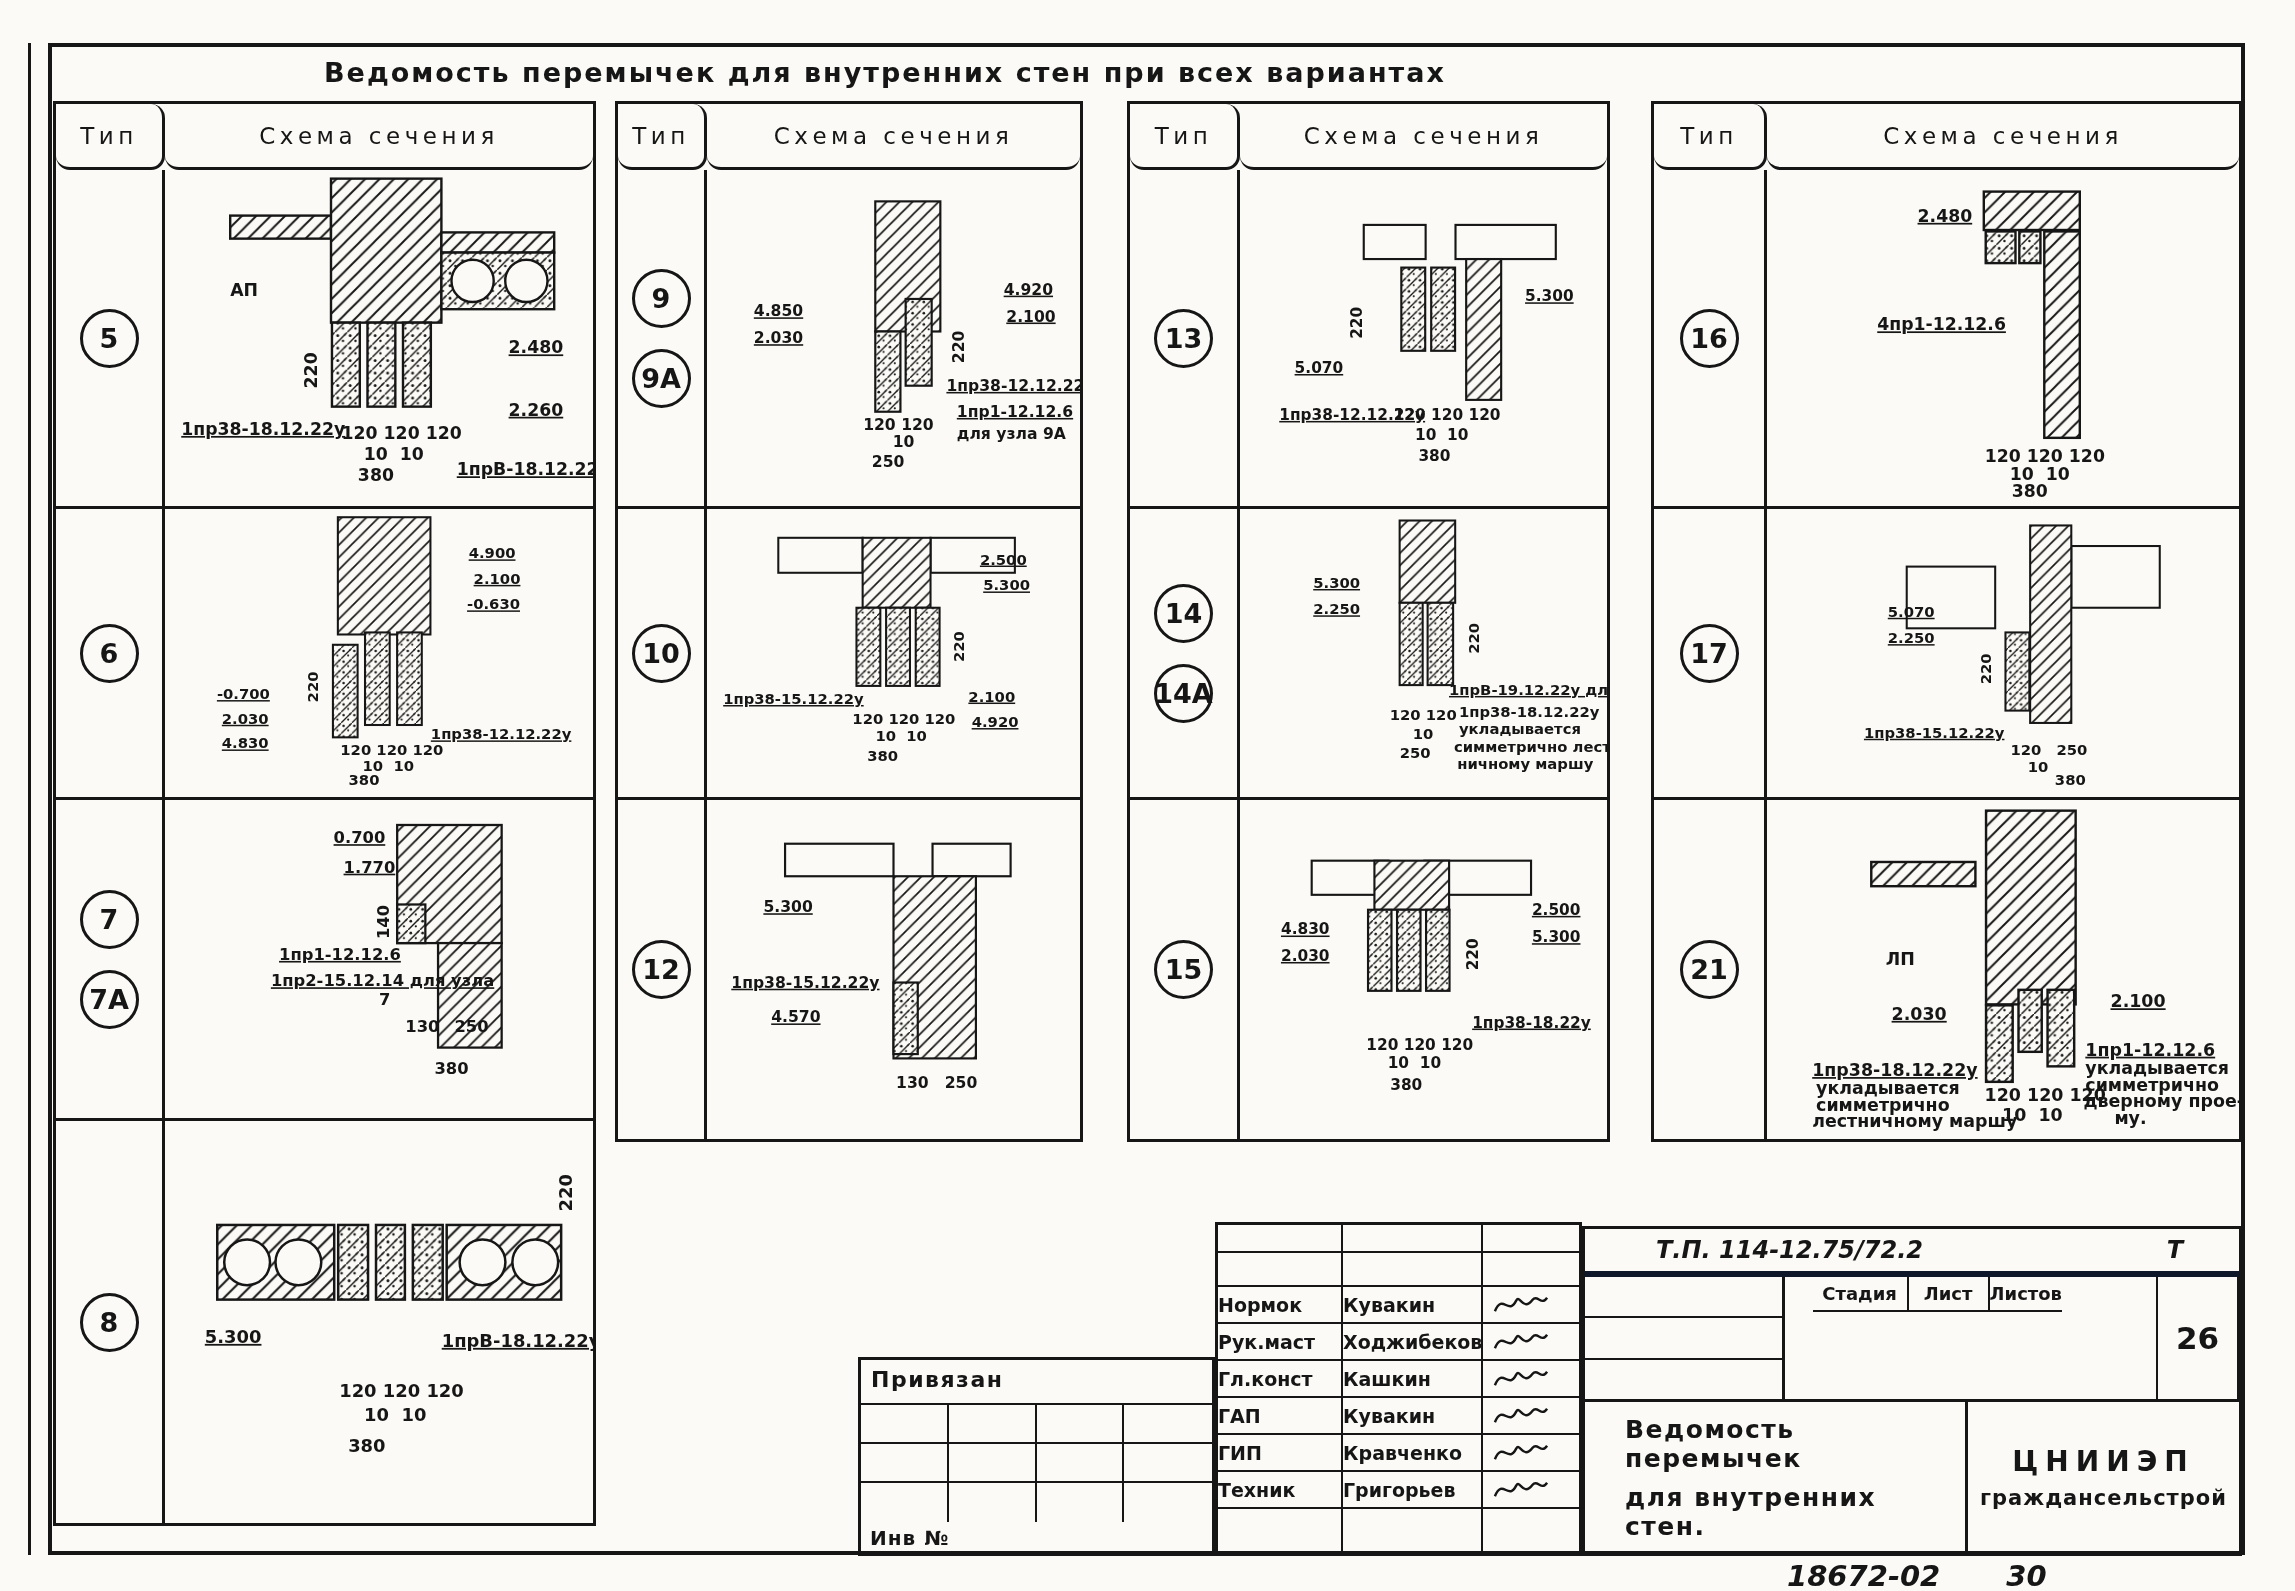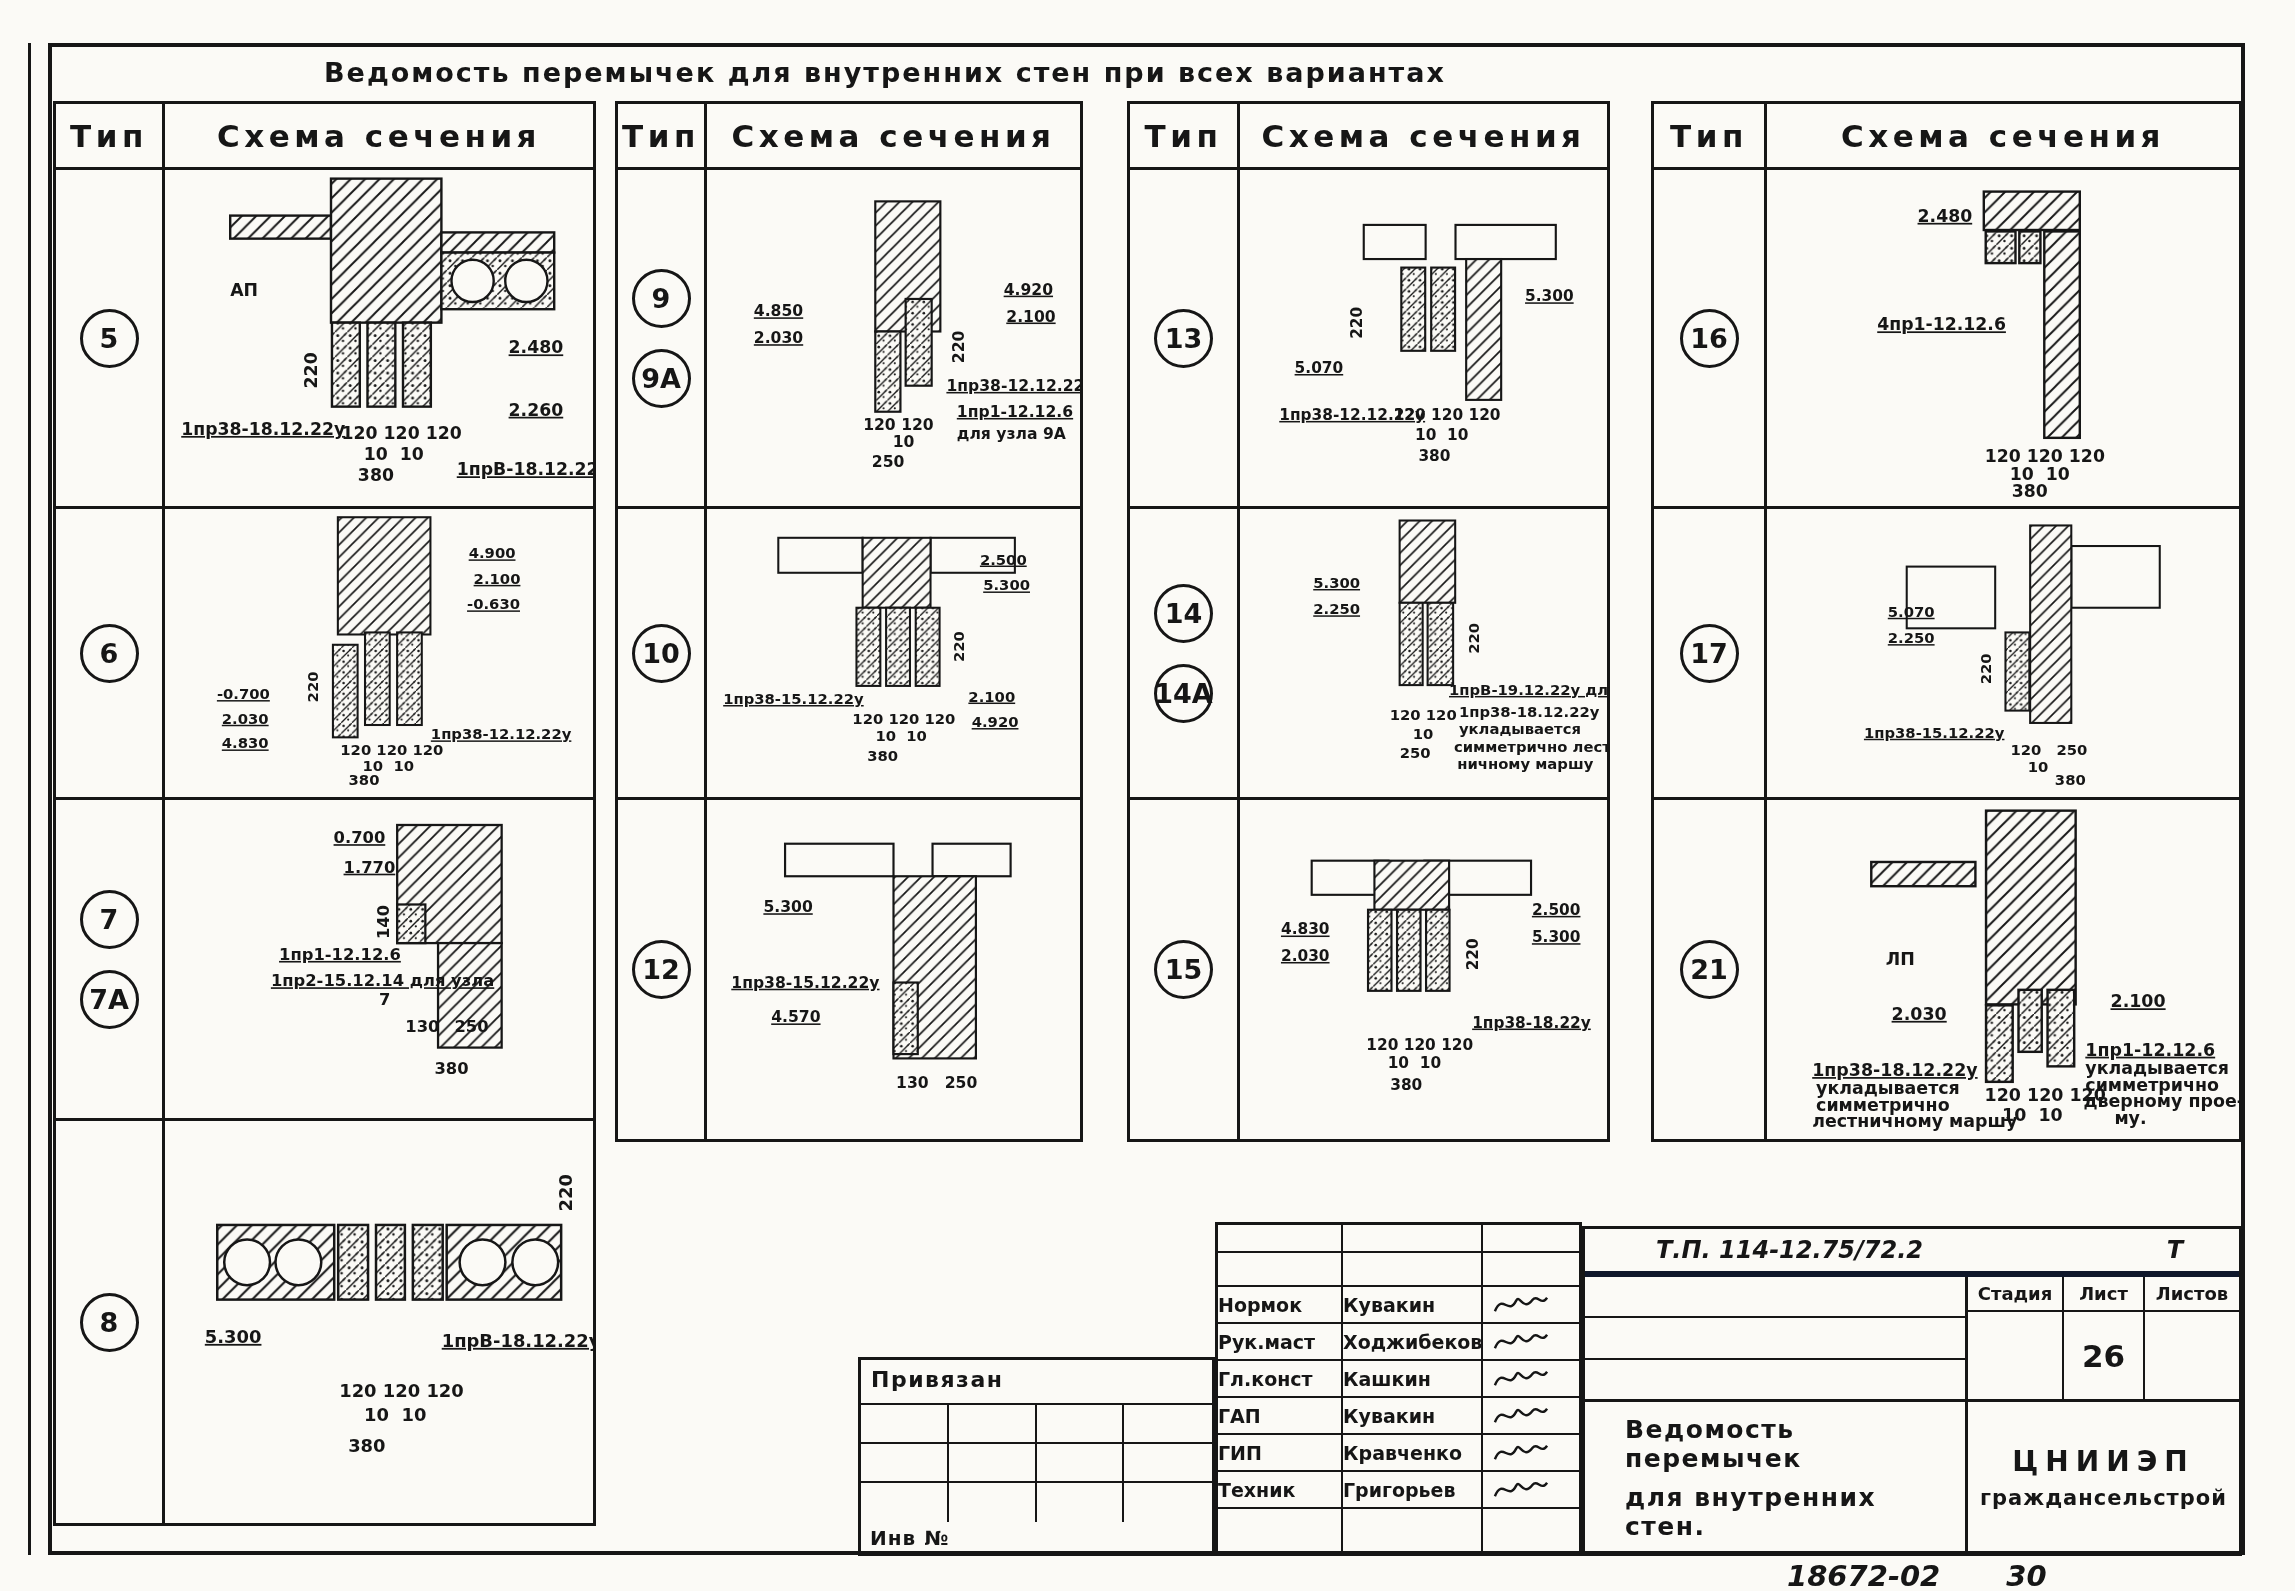--- a/index.html
+++ b/index.html
@@ -15,21 +15,21 @@
   .title{
     position:absolute;left:324px;top:57px;white-space:nowrap;
     font-size:27px;font-weight:bold;letter-spacing:2px;
   }
   
   .ttable{position:absolute;display:grid;border:3px solid #161616;box-sizing:border-box;}
   .tcell{border-right:3px solid #161616;border-bottom:3px solid #161616;box-sizing:border-box;
          display:flex;align-items:center;justify-content:center;position:relative;overflow:hidden;}
   .tcell.lc{border-right:none;}
   .tcell.lr{border-bottom:none;}
-  .hcell{font-size:31px;font-weight:bold;letter-spacing:4.5px;white-space:nowrap;}
+  .hcell{font-size:23px;font-weight:normal;letter-spacing:4.5px;white-space:nowrap;border-radius:14px;}
   .tip-cell{flex-direction:column;gap:21px;}
   .badge{width:59px;height:59px;border:3.5px solid #161616;border-radius:50%;
          display:flex;align-items:center;justify-content:center;
          font-size:27px;font-weight:bold;background:#fbfaf6;box-sizing:border-box;}
   svg.scheme{width:100%;height:100%;display:block;}
   svg.scheme text{font-family:"DejaVu Sans",sans-serif;font-size:36px;font-weight:bold;fill:#161616;white-space:pre;}
   svg.scheme text.u{text-decoration:underline;}
   svg.scheme rect{stroke:#161616;stroke-width:5;}
   svg.scheme circle{fill:#fbfaf6;stroke:#161616;stroke-width:5;}
   
@@ -56,21 +56,21 @@
   
   .sright{position:absolute;left:1582px;top:1226px;width:660px;height:330px;
           border:3px solid #161616;box-sizing:border-box;display:flex;flex-direction:column;}
   .sr-row1{height:48px;border-bottom:6px solid #0f172a;box-sizing:border-box;
            display:flex;align-items:center;justify-content:space-between;
            padding:0 56px 0 71px;font-size:24px;font-weight:bold;font-style:italic;}
   .sr-row2{height:125px;border-bottom:3px solid #161616;box-sizing:border-box;display:flex;}
   .sr2-left{width:383px;border-right:3px solid #161616;box-sizing:border-box;display:flex;flex-direction:column;}
   .sr2-left .thin{flex:1;border-bottom:2px solid #161616;}
   .sr2-left .thin:last-child{border-bottom:none;}
-  .sr2-right{flex:1;display:flex;flex-direction:column;}
+  .sr2-right{flex:1;display:flex;flex-direction:row;padding-left:28px;}
   .stage-head{height:35px;border-bottom:2.5px solid #161616;box-sizing:border-box;
               display:grid;grid-template-columns:96px 81px 1fr;}
   .stage-head div{display:flex;align-items:center;justify-content:center;font-size:18px;font-weight:bold;
                   border-right:2.5px solid #161616;box-sizing:border-box;}
   .stage-head div:last-child{border-right:none;}
   .stage-vals{flex:1;display:grid;grid-template-columns:96px 81px 1fr;}
   .stage-vals div{display:flex;align-items:center;justify-content:center;font-size:31px;font-weight:bold;
                   border-right:2.5px solid #161616;box-sizing:border-box;}
   .stage-vals div:last-child{border-right:none;}
   .sr-row3{flex:1;display:flex;}

